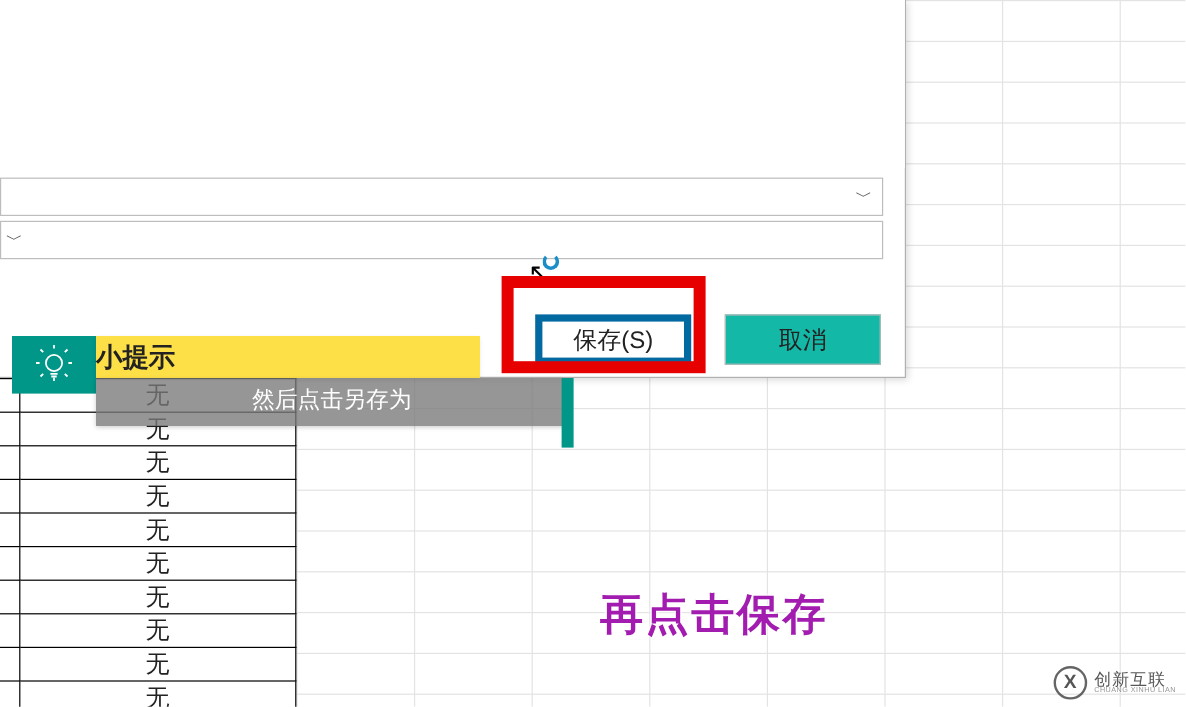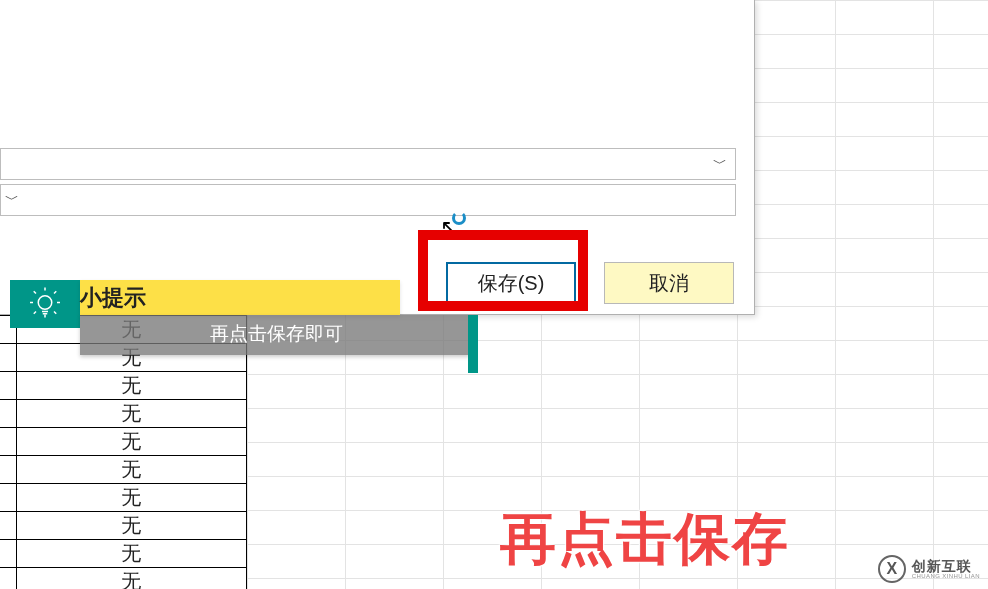--- a/index.html
+++ b/index.html
@@ -73,32 +73,32 @@
 .btn-row {
   position: absolute;
   bottom: 10px;
   right: 20px;
   display: flex;
   gap: 28px;
 }
 .btn {
   width: 130px;
   height: 42px;
-  background: #fef9c3;
+  background: #14b8a6;
   border: 1px solid #b8b8b8;
   font-size: 20px;
   color: #222;
   display: flex;
   align-items: center;
   justify-content: center;
   cursor: pointer;
 }
 .btn-primary {
   background: #fff;
-  border: 2px solid #0369a1;
+  border: 6px solid #0369a1;
   text-align: right;
 }
 
 .red-box {
   position: absolute;
   left: 418px;
   top: 230px;
   width: 170px;
   height: 81px;
   border: 10px solid #e60000;
@@ -188,24 +188,24 @@
   position: absolute;
   left: 458px; top: 35px;
   width: 10px; height: 58px;
   background: #009688;
 }
 
 
 .subtitle {
   position: absolute;
   left: 500px;
-  top: 502px;
-  font-size: 56px;
+  top: 488px;
+  font-size: 36px;
   font-weight: 600;
-  color: #ef4444;
+  color: #a21caf;
   text-shadow: 0 0 2px #fff, 1px 1px 2px #fff, -1px -1px 2px #fff;
   letter-spacing: 2px;
 }
 
 
 .logo {
   position: absolute;
   right: 8px;
   bottom: 6px;
   display: flex;
@@ -218,21 +218,21 @@
   border: 2px solid #555;
   border-radius: 50%;
   display: flex;
   align-items: center;
   justify-content: center;
   font-weight: 700;
   font-size: 16px;
   color: #444;
 }
 .logo-text { display:flex; flex-direction:column; line-height:1; }
-.logo-cn { font-size: 14px; color:#444; font-weight:700; letter-spacing:1px;}
+.logo-cn { font-size: 14px; color:#444; font-weight:400; letter-spacing:1px;}
 .logo-en { font-size: 6px; color:#888; letter-spacing:.4px;}
 </style>
 </head>
 <body>
 
 <div class="sheet-bg" id="sheet-bg">
     <div class="vline" style="left: 247px;"></div>
     <div class="vline" style="left: 345px;"></div>
     <div class="vline" style="left: 443px;"></div>
     <div class="vline" style="left: 541px;"></div>
@@ -346,21 +346,21 @@
       <line x1="12" y1="34" x2="9" y2="37"></line>
       <line x1="36" y1="34" x2="39" y2="37"></line>
       <line x1="20" y1="34" x2="28" y2="34"></line>
       <line x1="21" y1="37" x2="27" y2="37"></line>
     </svg>
   </div>
   <div class="tip-title-bar">
     <span>小提示</span>
   </div>
   <div class="tip-sub">
-    <div>再点击保存即可</div>
+    <div>然后点击另存为</div>
   </div>
   <div class="tip-accent"></div>
 </div>
 
 <div class="subtitle">
   <span>再点击保存</span>
 </div>
 
 <div class="logo">
   <div class="logo-mark">

